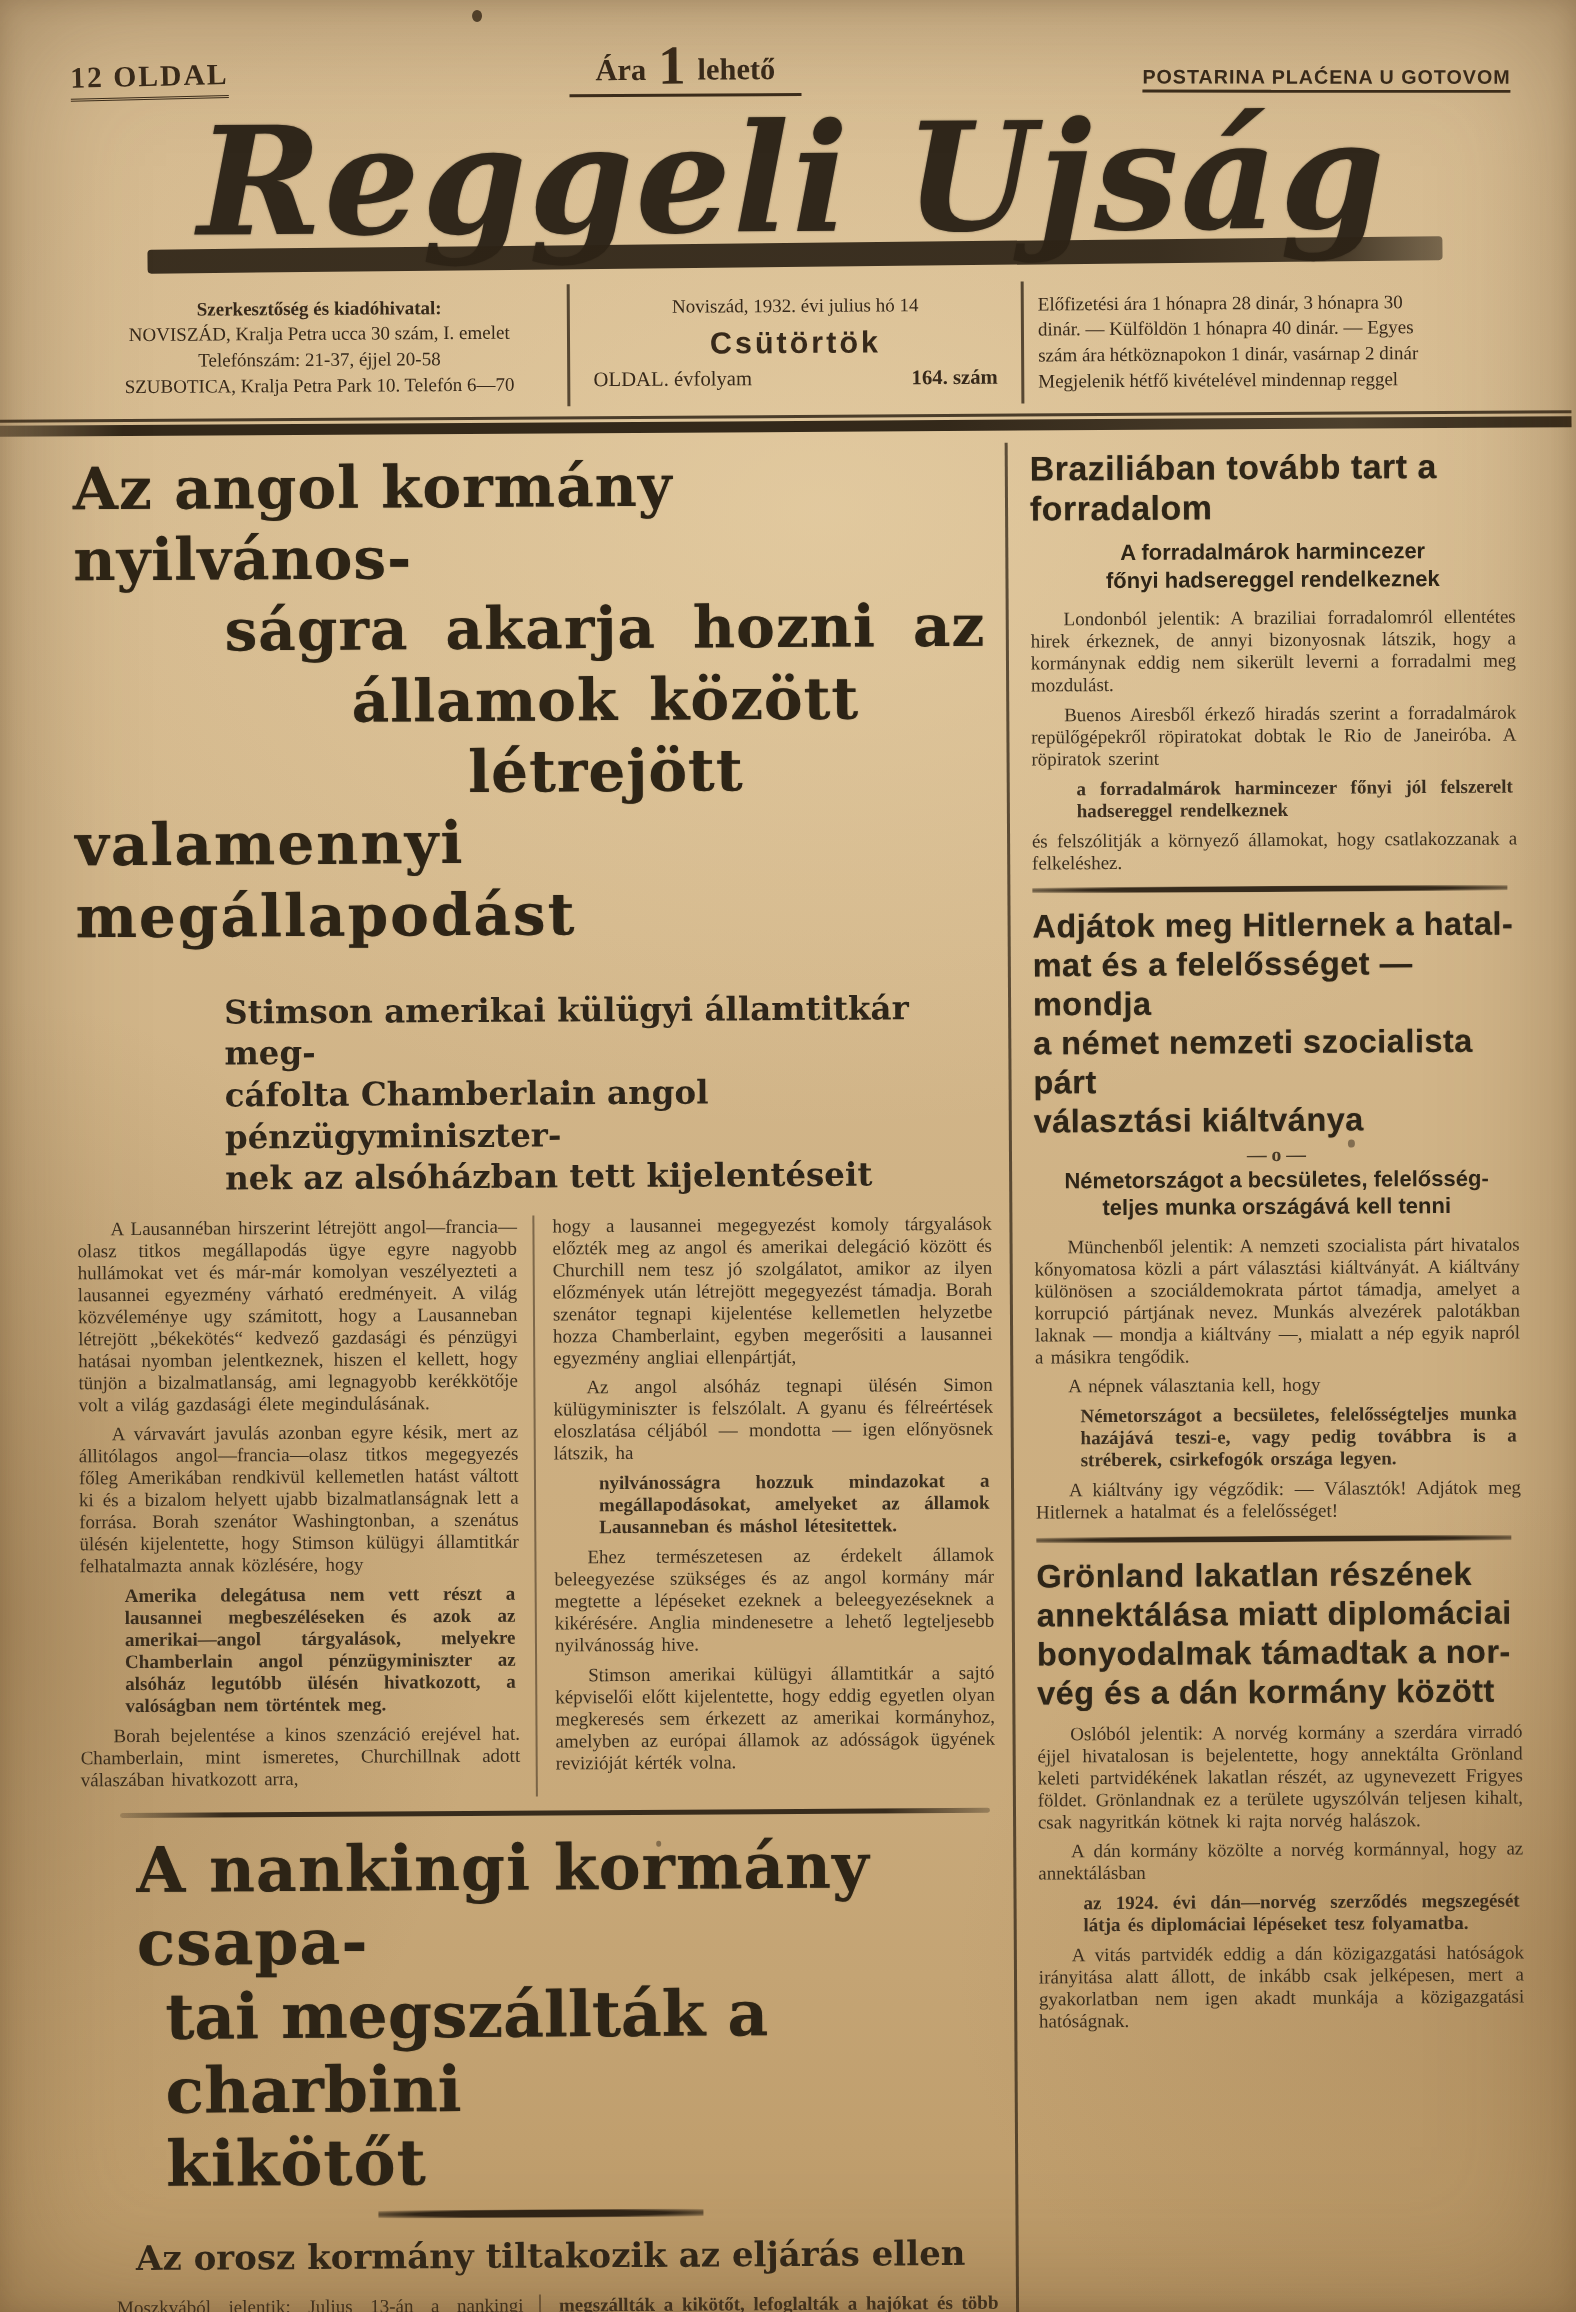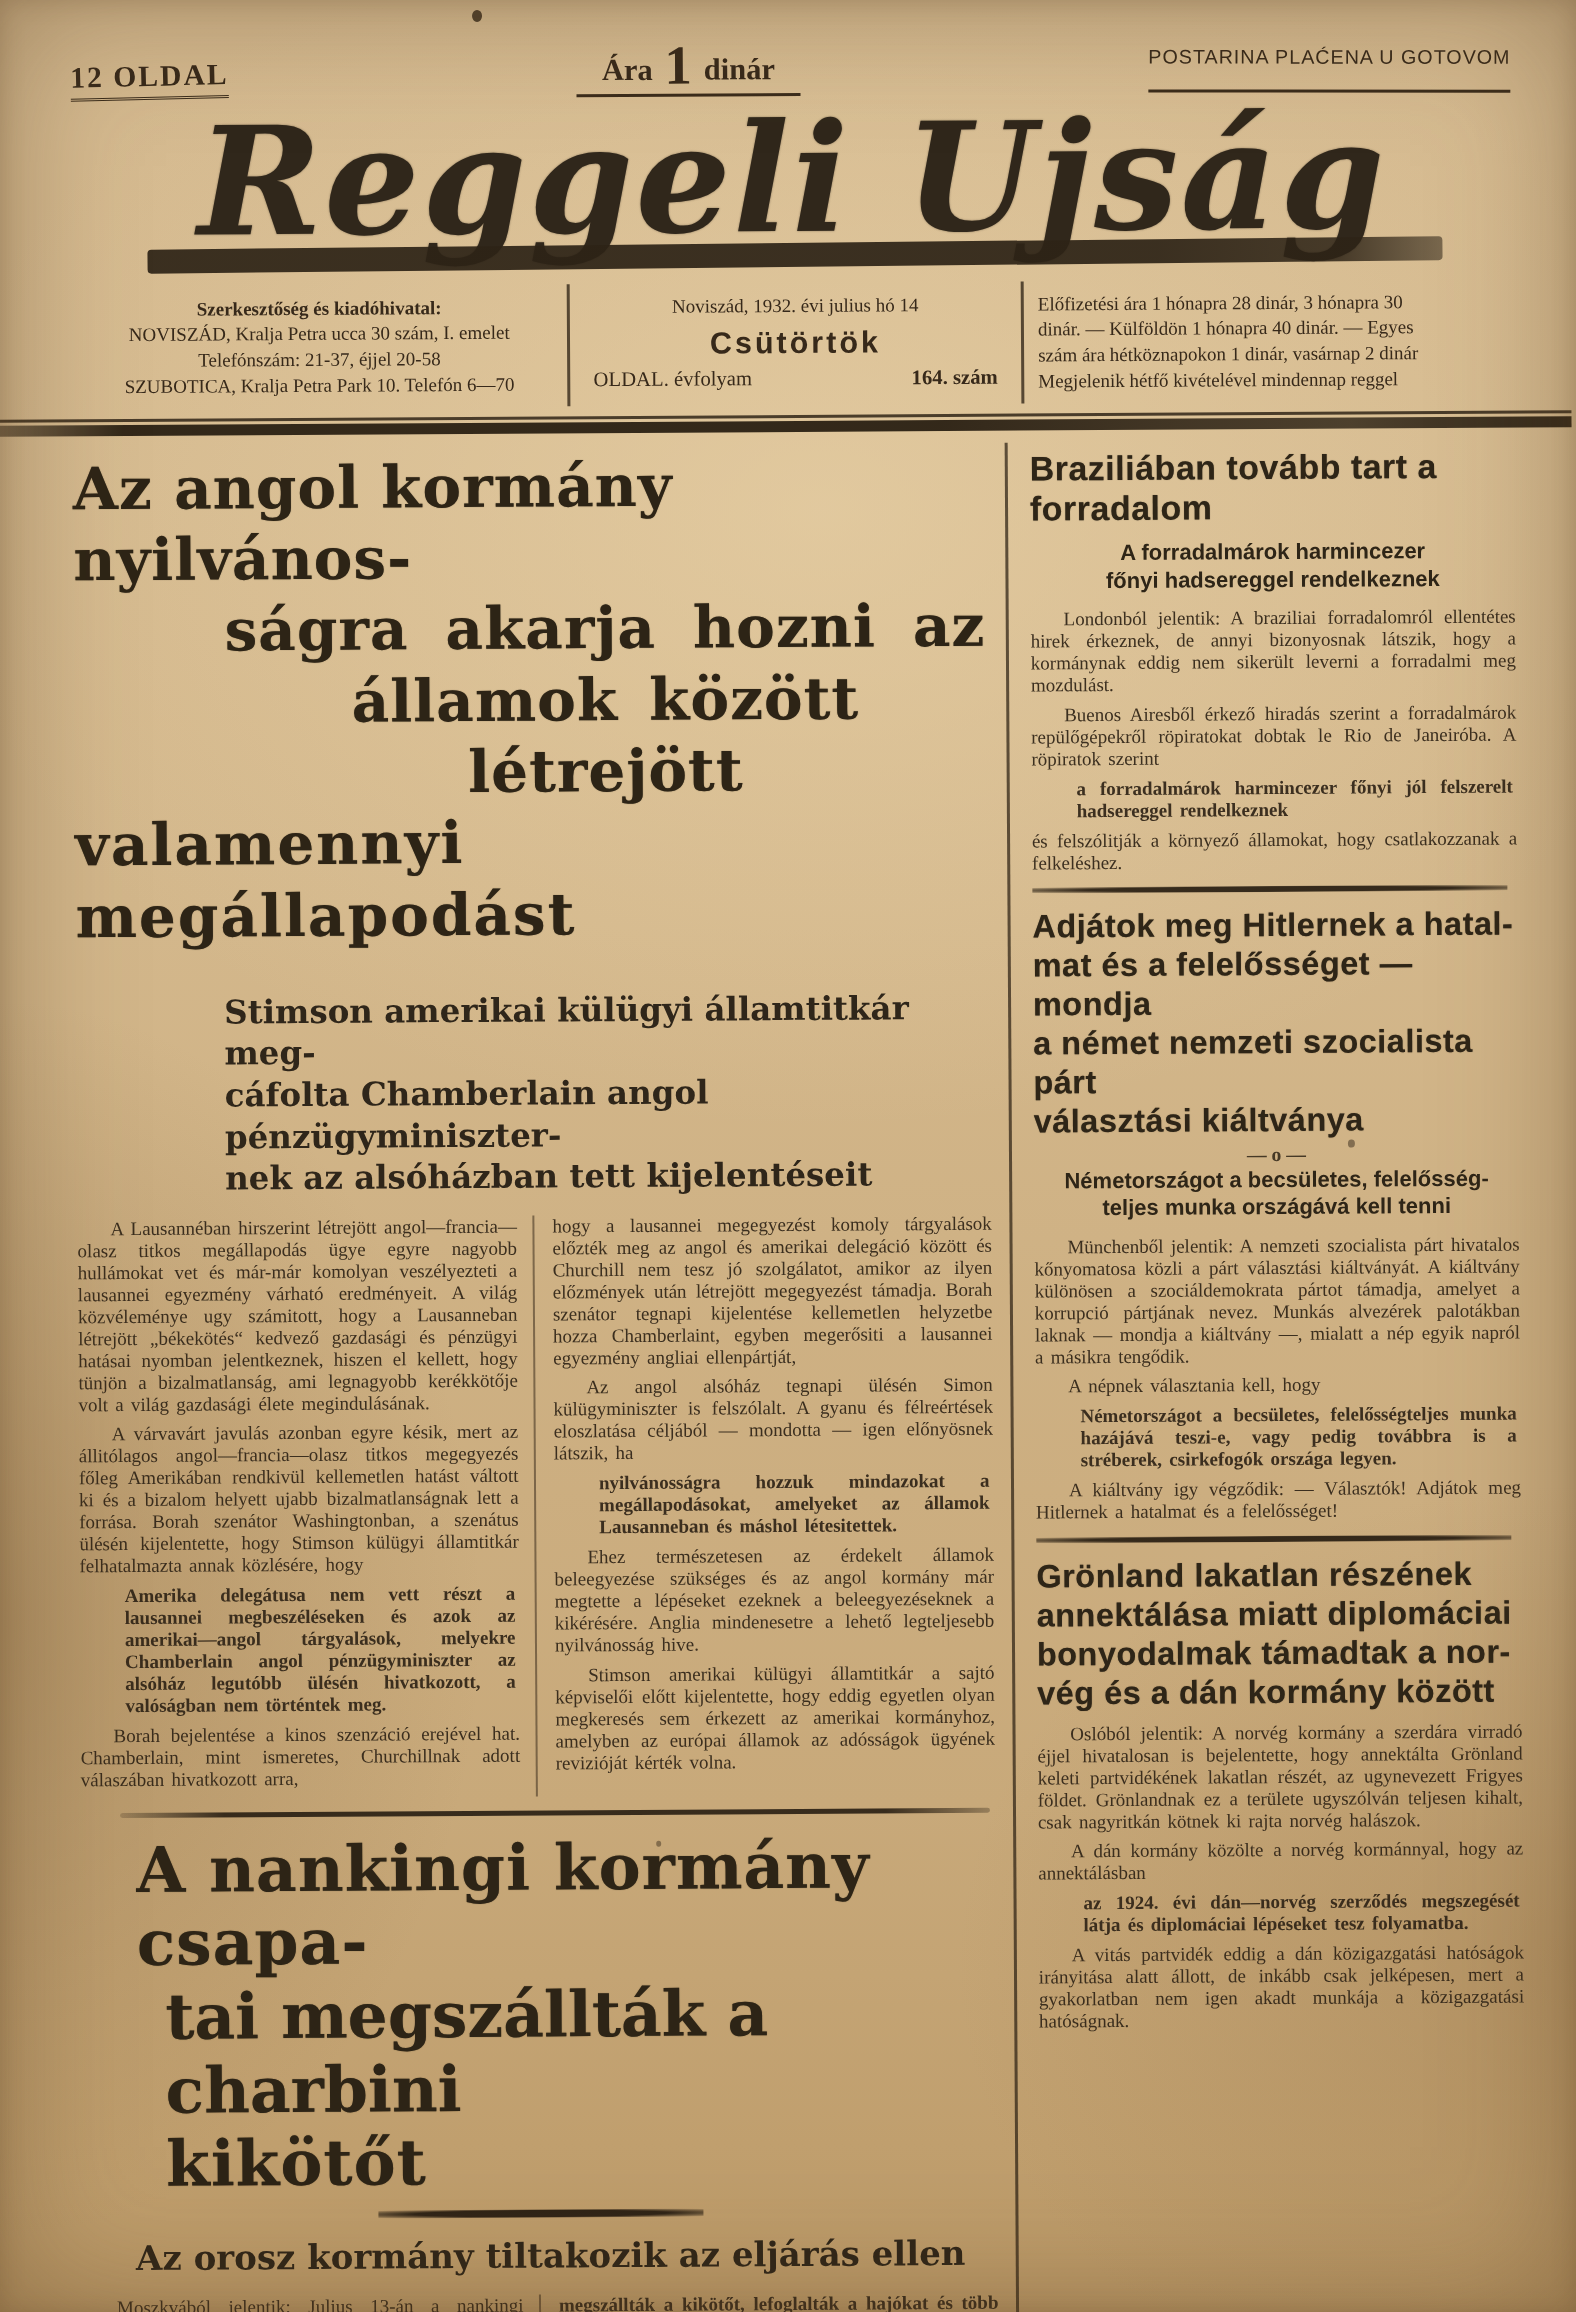--- a/index.html
+++ b/index.html
@@ -19,22 +19,22 @@
 
   
   .topbar{display:flex;justify-content:space-between;align-items:flex-end;
     padding:43px 59px 0 77px;}
   .pages{font-size:29.6px;font-weight:bold;letter-spacing:2px;
     border-bottom:3.9px double #3a2c1b;padding-bottom:3.9px;transform:rotate(-1deg);}
   .price{display:flex;align-items:flex-end;gap:11.8px;border-bottom:3.9px solid #3a2c1b;
     padding:0 25.6px 5.9px 25.6px;font-weight:bold;}
   .price .w{font-size:30.5px;}
   .price .n{font-size:55px;line-height:.8;}
-  .postage{font-size:19.7px;font-weight:normal;font-family:"Liberation Sans",sans-serif;
-    letter-spacing:1px;border-bottom:3px solid #3a2c1b;padding-bottom:21px;transform:rotate(.4deg);}
+  .postage{font-size:19.7px;font-weight:bold;font-family:"Liberation Sans",sans-serif;
+    letter-spacing:1px;border-bottom:3px solid #3a2c1b;padding-bottom:1px;transform:rotate(.4deg);}
 
   
   .masthead{text-align:center;margin:3.9px 39px 0 59px;}
   .masthead .title{
     font-family:"DejaVu Serif",serif;font-style:italic;font-weight:bold;
     font-size:150px;line-height:1.05;letter-spacing:2px;color:#30271b;
     text-shadow:0 0 2px rgba(48,39,27,.55);}
   .mast-rule{height:23.6px;background:linear-gradient(90deg,rgba(45,35,22,.92) 0 78%,rgba(45,35,22,.85) 92%,rgba(45,35,22,.55));
     margin:-13.8px 89px 0 94px;border-radius:3.9px;transform:rotate(-.25deg);}
 
@@ -112,21 +112,21 @@
 <body>
 
 <div class="page">
   <div class="sheet">
 
     <div class="topbar">
       <div class="pages">12 OLDAL</div>
       <div class="price">
         <span class="w">Ára</span>
         <span class="n">1</span>
-        <span class="w">dinár</span>
+        <span class="w">lehető</span>
       </div>
       <div class="postage">POSTARINA PLAĆENA U GOTOVOM</div>
     </div>
 
     <div class="masthead">
       <div class="title">Reggeli Ujság</div>
       <div class="mast-rule"></div>
     </div>
 
     <div class="infobar">

